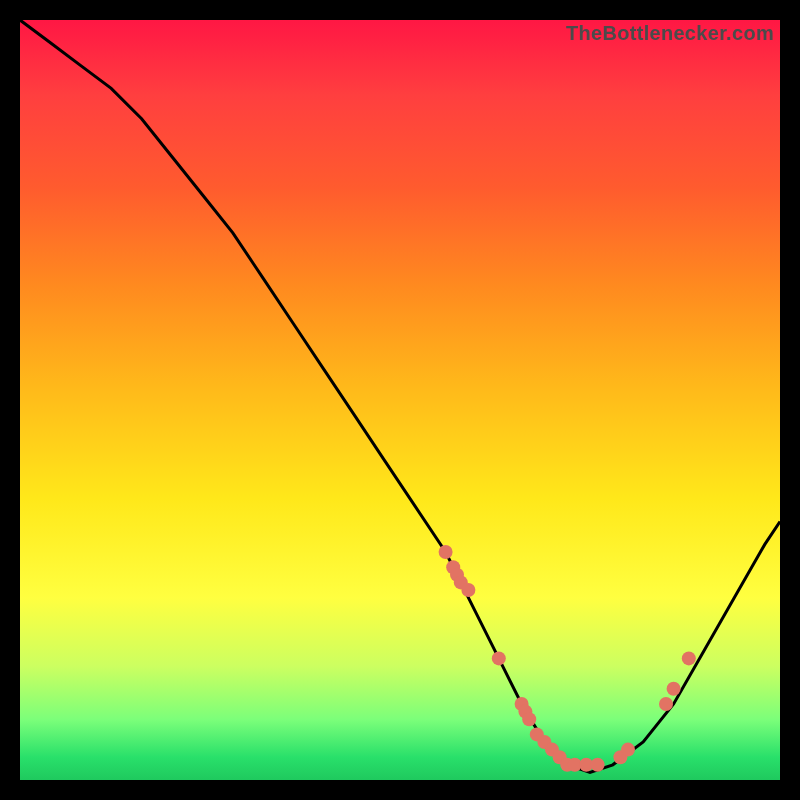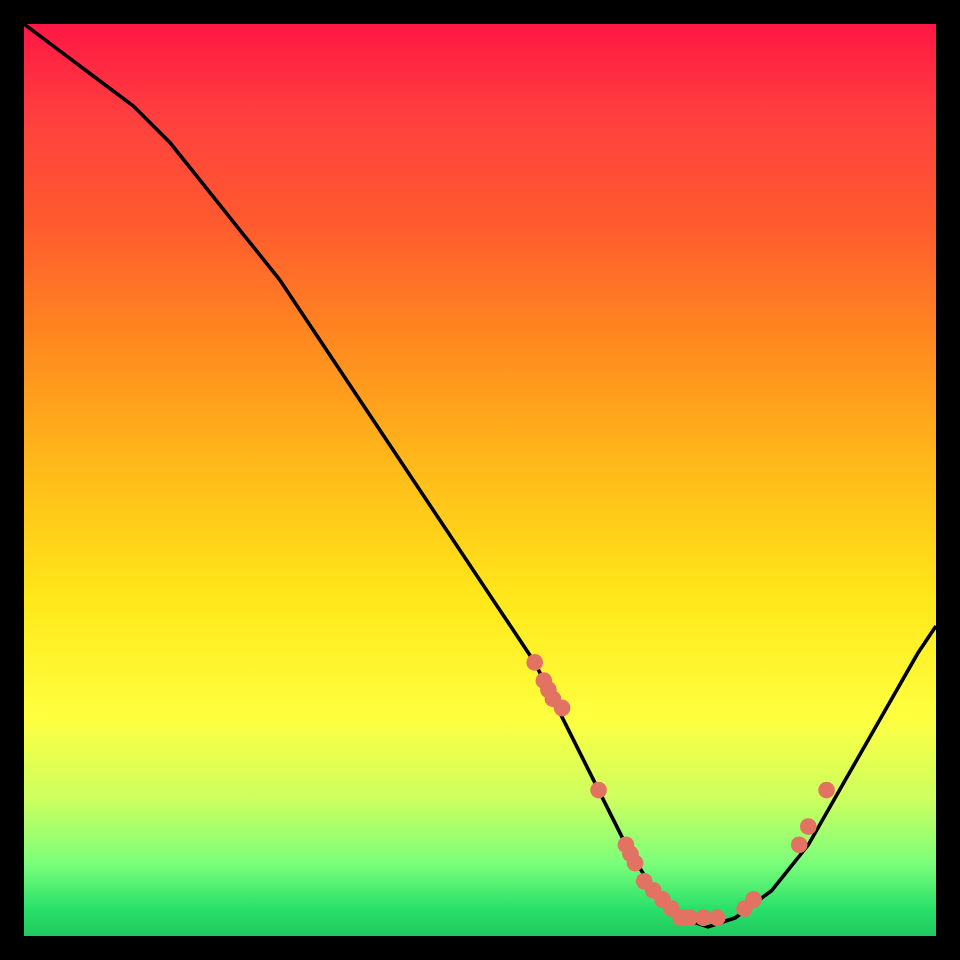--- a/index.html
+++ b/index.html
@@ -62,20 +62,21 @@
     fill: none;
     stroke: #000;
     stroke-width: 3;
   }
 </style>
 </head>
 <body>
 
 <div class="outer">
   <div class="plot-area">
+    <div class="watermark">TheBottlenecker.com</div>
     <svg class="curve" viewBox="0 0 760 760" preserveAspectRatio="none">
       <path id="main-line" class="line" d="M0.0 0.0 L30.4 22.8 L60.8 45.6 L91.2 68.4 L121.6 98.8 L152.0 136.8 L182.4 174.8 L212.8 212.8 L243.2 258.4 L273.6 304.0 L304.0 349.6 L334.4 395.2 L364.8 440.8 L395.2 486.4 L425.6 532.0 L456.0 592.8 L478.8 638.4 L501.6 684.0 L524.4 722.0 L547.2 744.8 L570.0 752.4 L592.8 744.8 L623.2 722.0 L653.6 684.0 L684.0 630.8 L714.4 577.6 L744.8 524.4 L760.0 501.6"></path>
       <g id="dots" class="dots">
           <circle cx="425.6" cy="532.0" r="7"></circle>
           <circle cx="433.2" cy="547.2" r="7"></circle>
           <circle cx="437.0" cy="554.8" r="7"></circle>
           <circle cx="440.8" cy="562.4" r="7"></circle>
           <circle cx="448.4" cy="570.0" r="7"></circle>
           <circle cx="478.8" cy="638.4" r="7"></circle>
           <circle cx="501.6" cy="684.0" r="7"></circle>

